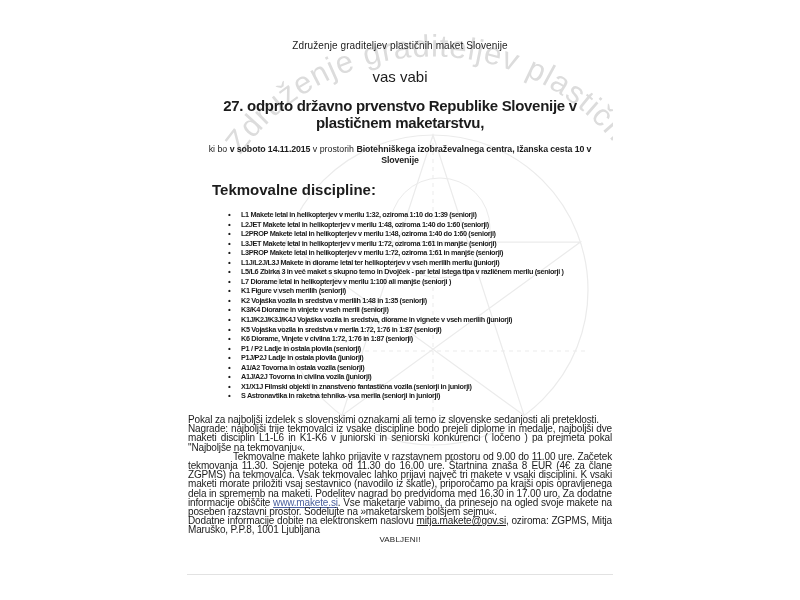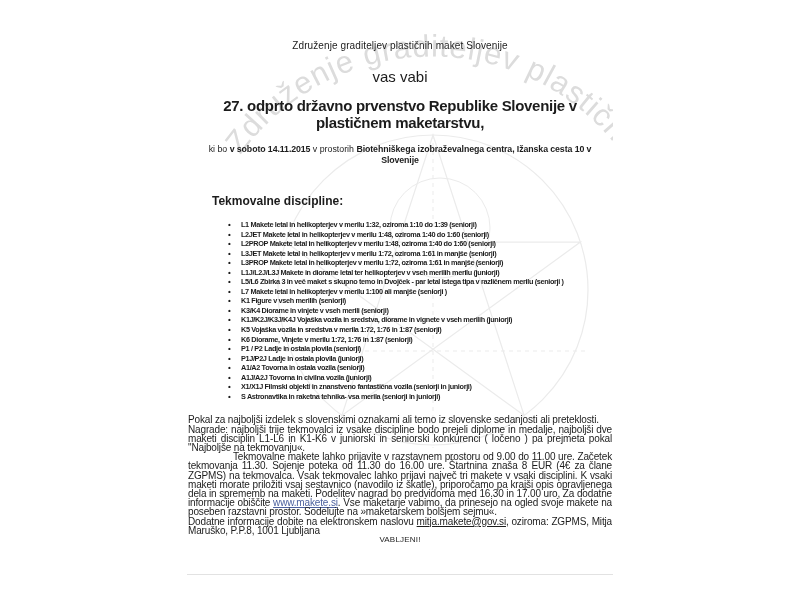--- a/index.html
+++ b/index.html
@@ -11,21 +11,21 @@
   .content { position:relative; z-index:1; padding-top:40px; }
 
   .org-line   { text-align:center; font-size:10px; letter-spacing:0.1px; }
   .invite-line{ text-align:center; font-size:15px; margin-top:17px; }
   .doc-title  { text-align:center; font-size:15px; font-weight:bold; letter-spacing:-0.3px;
                 line-height:16.5px; margin-top:13px; }
   .venue-line { text-align:center; font-size:8.8px; line-height:11px; margin:13px auto 12px auto;
                 max-width:414px; }
   .venue-line b { letter-spacing:-0.1px; }
 
-  .disc-heading { font-size:12px; font-weight:bold; margin:28px 0 0 25px; }
+  .disc-heading { font-size:15px; font-weight:bold; margin:15px 0 0 25px; }
 
   ul.disc-list { list-style:none; margin:12px 0 0 0; padding-left:41px; }
   ul.disc-list li { font-size:7.3px; font-weight:bold; line-height:9.55px;
                     white-space:nowrap; letter-spacing:-0.35px; }
   ul.disc-list li .bullet { display:inline-block; width:13px; letter-spacing:0;
                             font-size:8px; vertical-align:top; }
 
   .paras { margin:14px 1px 0 1px; font-size:10px; line-height:9.2px;
            text-align:justify; letter-spacing:-0.15px; }
   .paras p { margin:0; }
@@ -75,26 +75,27 @@
     <div class="disc-heading">Tekmovalne discipline:</div>
 
     <ul class="disc-list">
       <li><span class="bullet">•</span><span>L1 Makete letal in helikopterjev  v merilu 1:32, oziroma 1:10 do 1:39 (seniorji)</span></li>
       <li><span class="bullet">•</span><span>L2JET Makete letal in helikopterjev v merilu 1:48, oziroma 1:40 do 1:60 (seniorji)</span></li>
       <li><span class="bullet">•</span><span>L2PROP Makete letal in helikopterjev v merilu 1:48, oziroma 1:40 do 1:60 (seniorji)</span></li>
       <li><span class="bullet">•</span><span>L3JET Makete letal in helikopterjev v merilu 1:72, oziroma 1:61 in manjše (seniorji)</span></li>
       <li><span class="bullet">•</span><span>L3PROP Makete letal in helikopterjev v merilu 1:72, oziroma 1:61 in manjše (seniorji)</span></li>
       <li><span class="bullet">•</span><span>L1J/L2J/L3J Makete in diorame letal ter helikopterjev v vseh merilih merilu  (juniorji)</span></li>
       <li><span class="bullet">•</span><span>L5/L6 Zbirka 3 in več maket s skupno temo in Dvojček - par letal istega tipa v  različnem merilu (seniorji )</span></li>
-      <li><span class="bullet">•</span><span>L7 Makete letal in helikopterjev v merilu 1:100 ali manjše (seniorji )</span></li>
+      <li><span class="bullet">•</span><span>L7 Diorame letal in helikopterjev v merilu 1:100 ali manjše (seniorji )</span></li>
       <li><span class="bullet">•</span><span>K1 Figure v vseh merilih (seniorji)</span></li>
+      <li><span class="bullet">•</span><span>K2 Vojaška vozila in sredstva v merilih 1:48 in 1:35 (seniorji)</span></li>
       <li><span class="bullet">•</span><span>K3/K4 Diorame in vinjete v vseh merili (seniorji)</span></li>
       <li><span class="bullet">•</span><span>K1J/K2J/K3J/K4J  Vojaška vozila in sredstva, diorame in vignete v vseh merilih  (juniorji)</span></li>
       <li><span class="bullet">•</span><span>K5 Vojaška vozila in sredstva v merila 1:72, 1:76 in 1:87 (seniorji)</span></li>
-      <li><span class="bullet">•</span><span>K6 Diorame, Vinjete v merilu 1:72, 1:76 in 1:87 (seniorji)</span></li>
+      <li><span class="bullet">•</span><span>K6 Diorame, Vinjete v civilna 1:72, 1:76 in 1:87 (seniorji)</span></li>
       <li><span class="bullet">•</span><span>P1 / P2 Ladje in ostala plovila (seniorji)</span></li>
       <li><span class="bullet">•</span><span>P1J/P2J Ladje in ostala plovila (juniorji)</span></li>
       <li><span class="bullet">•</span><span>A1/A2 Tovorna in ostala vozila (seniorji)</span></li>
       <li><span class="bullet">•</span><span>A1J/A2J Tovorna in civilna vozila (juniorji)</span></li>
       <li><span class="bullet">•</span><span>X1/X1J Filmski objekti in znanstveno fantastična vozila (seniorji in juniorji)</span></li>
       <li><span class="bullet">•</span><span>S Astronavtika in raketna tehnika- vsa merila (seniorji in juniorji)</span></li>
     </ul>
 
     <div class="paras">
       <p>Pokal za najboljši izdelek s slovenskimi oznakami ali temo iz slovenske sedanjosti ali preteklosti.</p>

